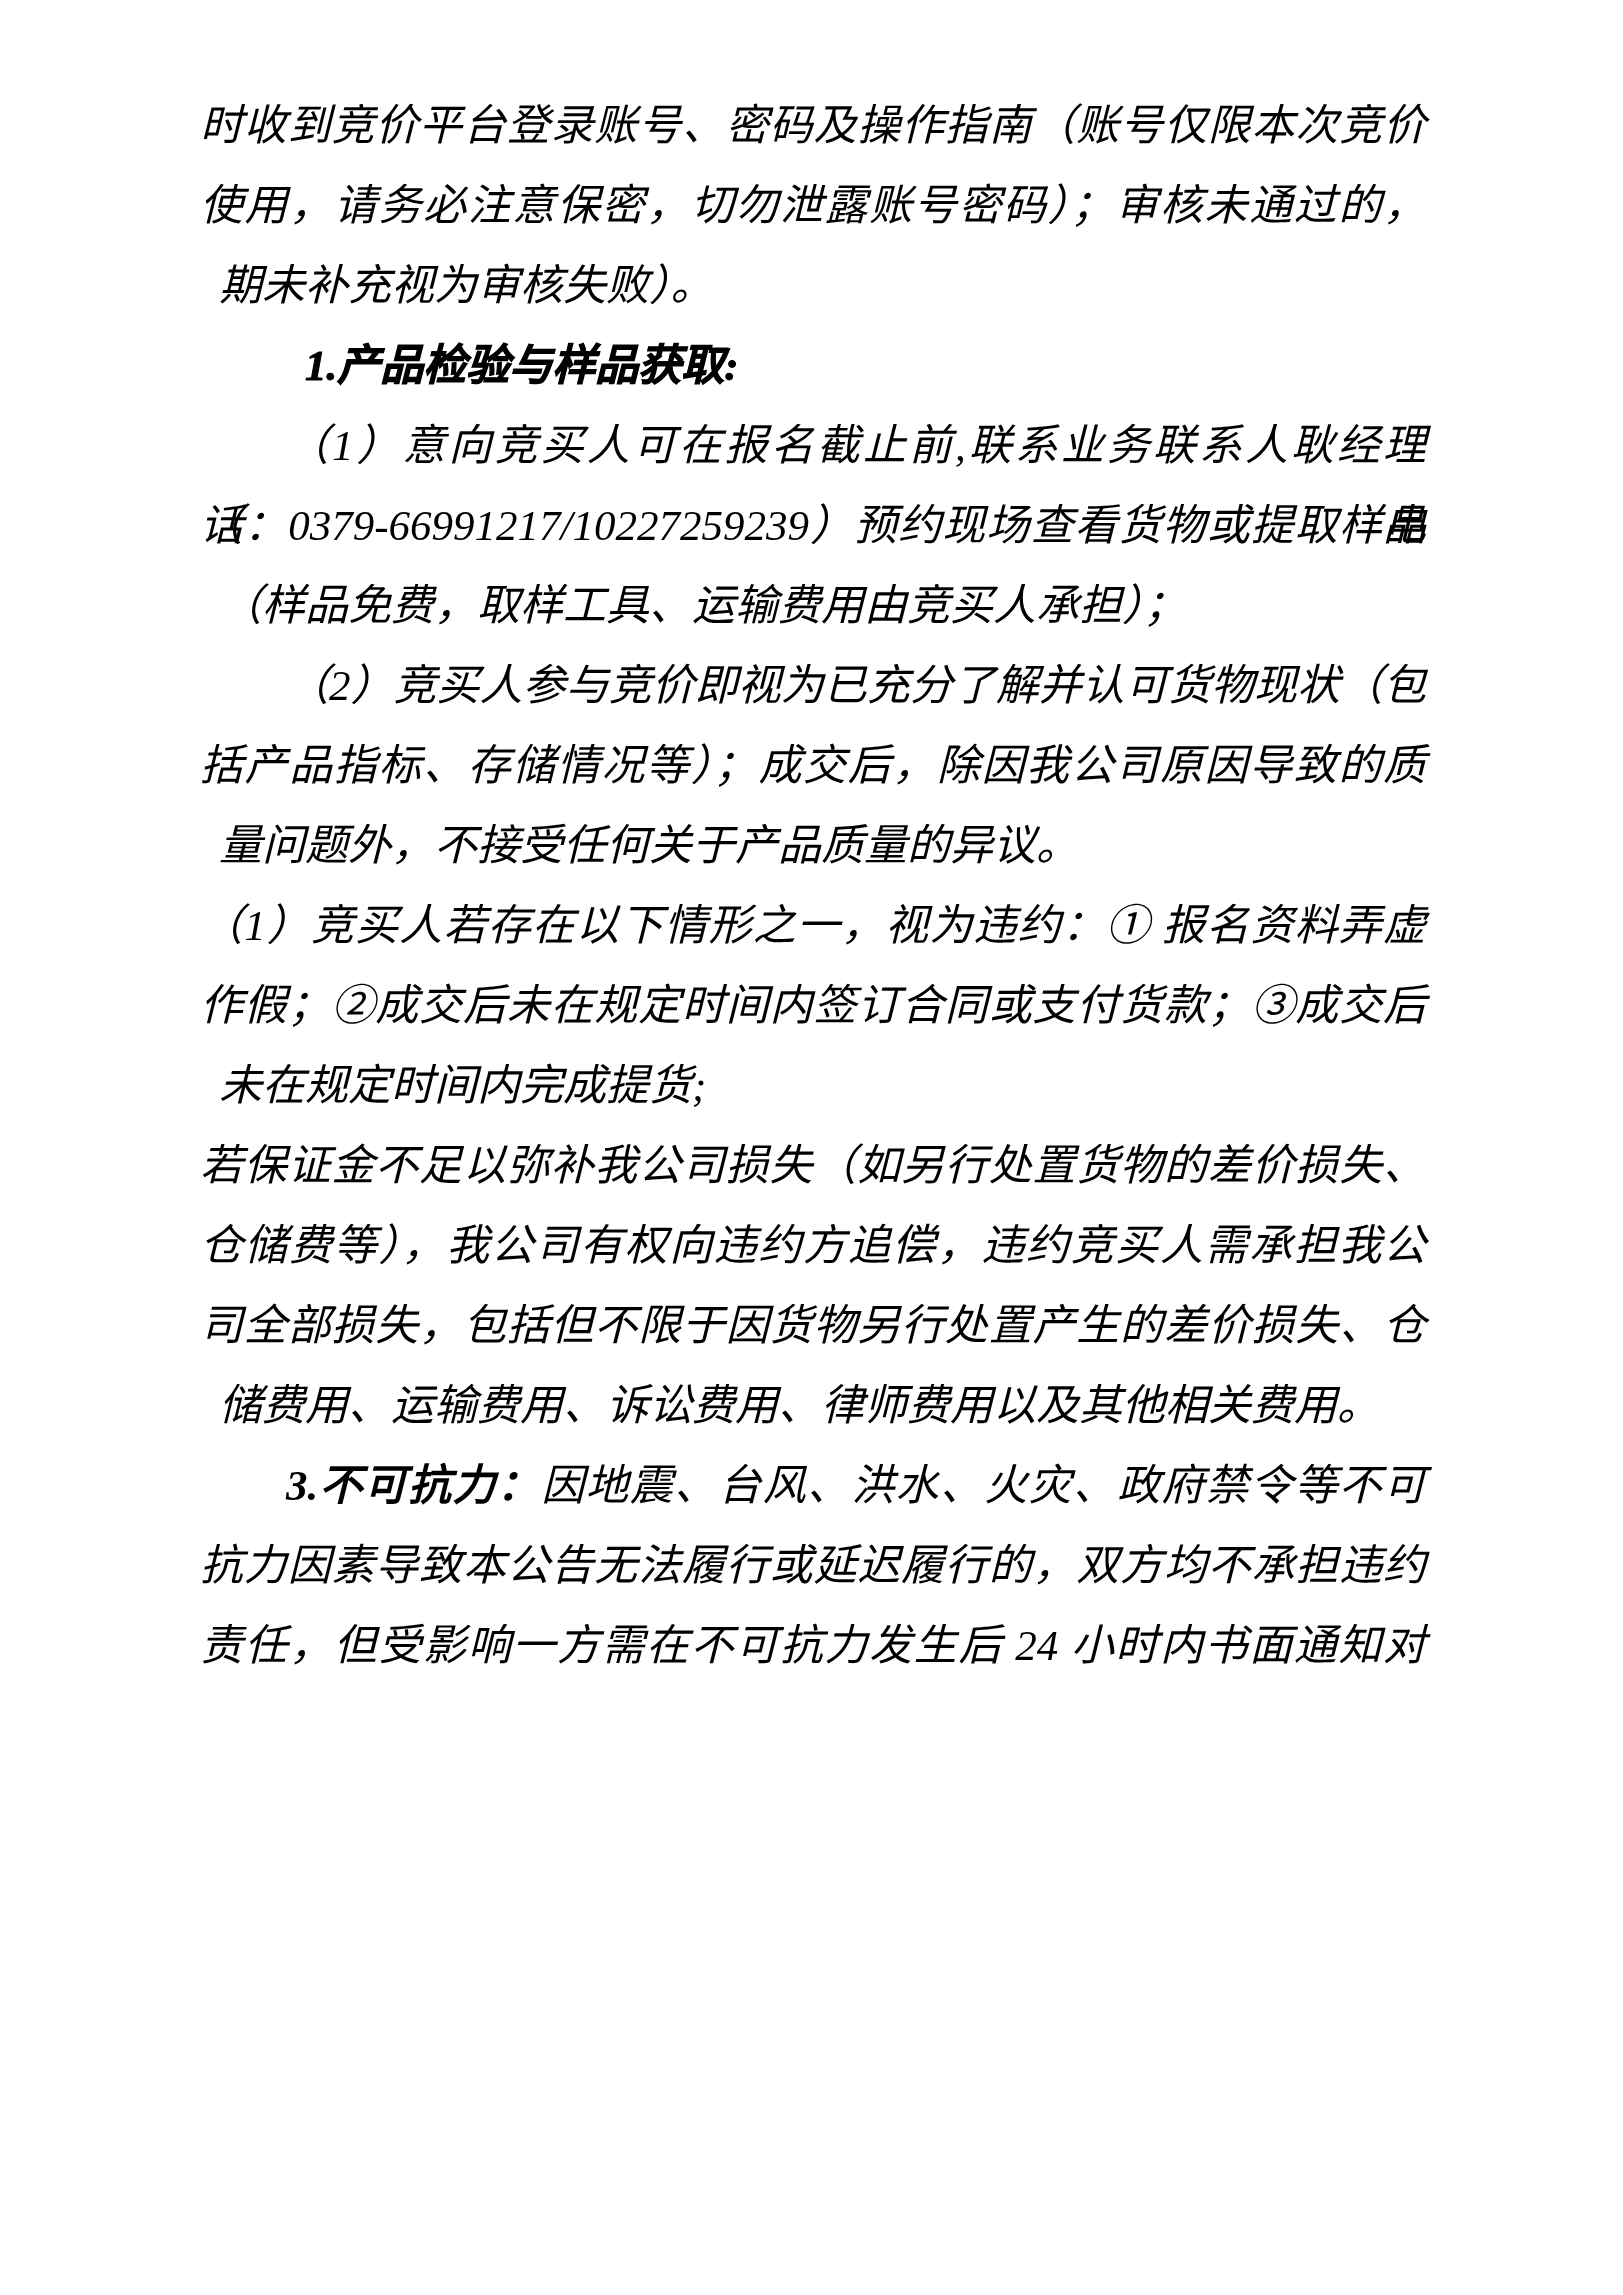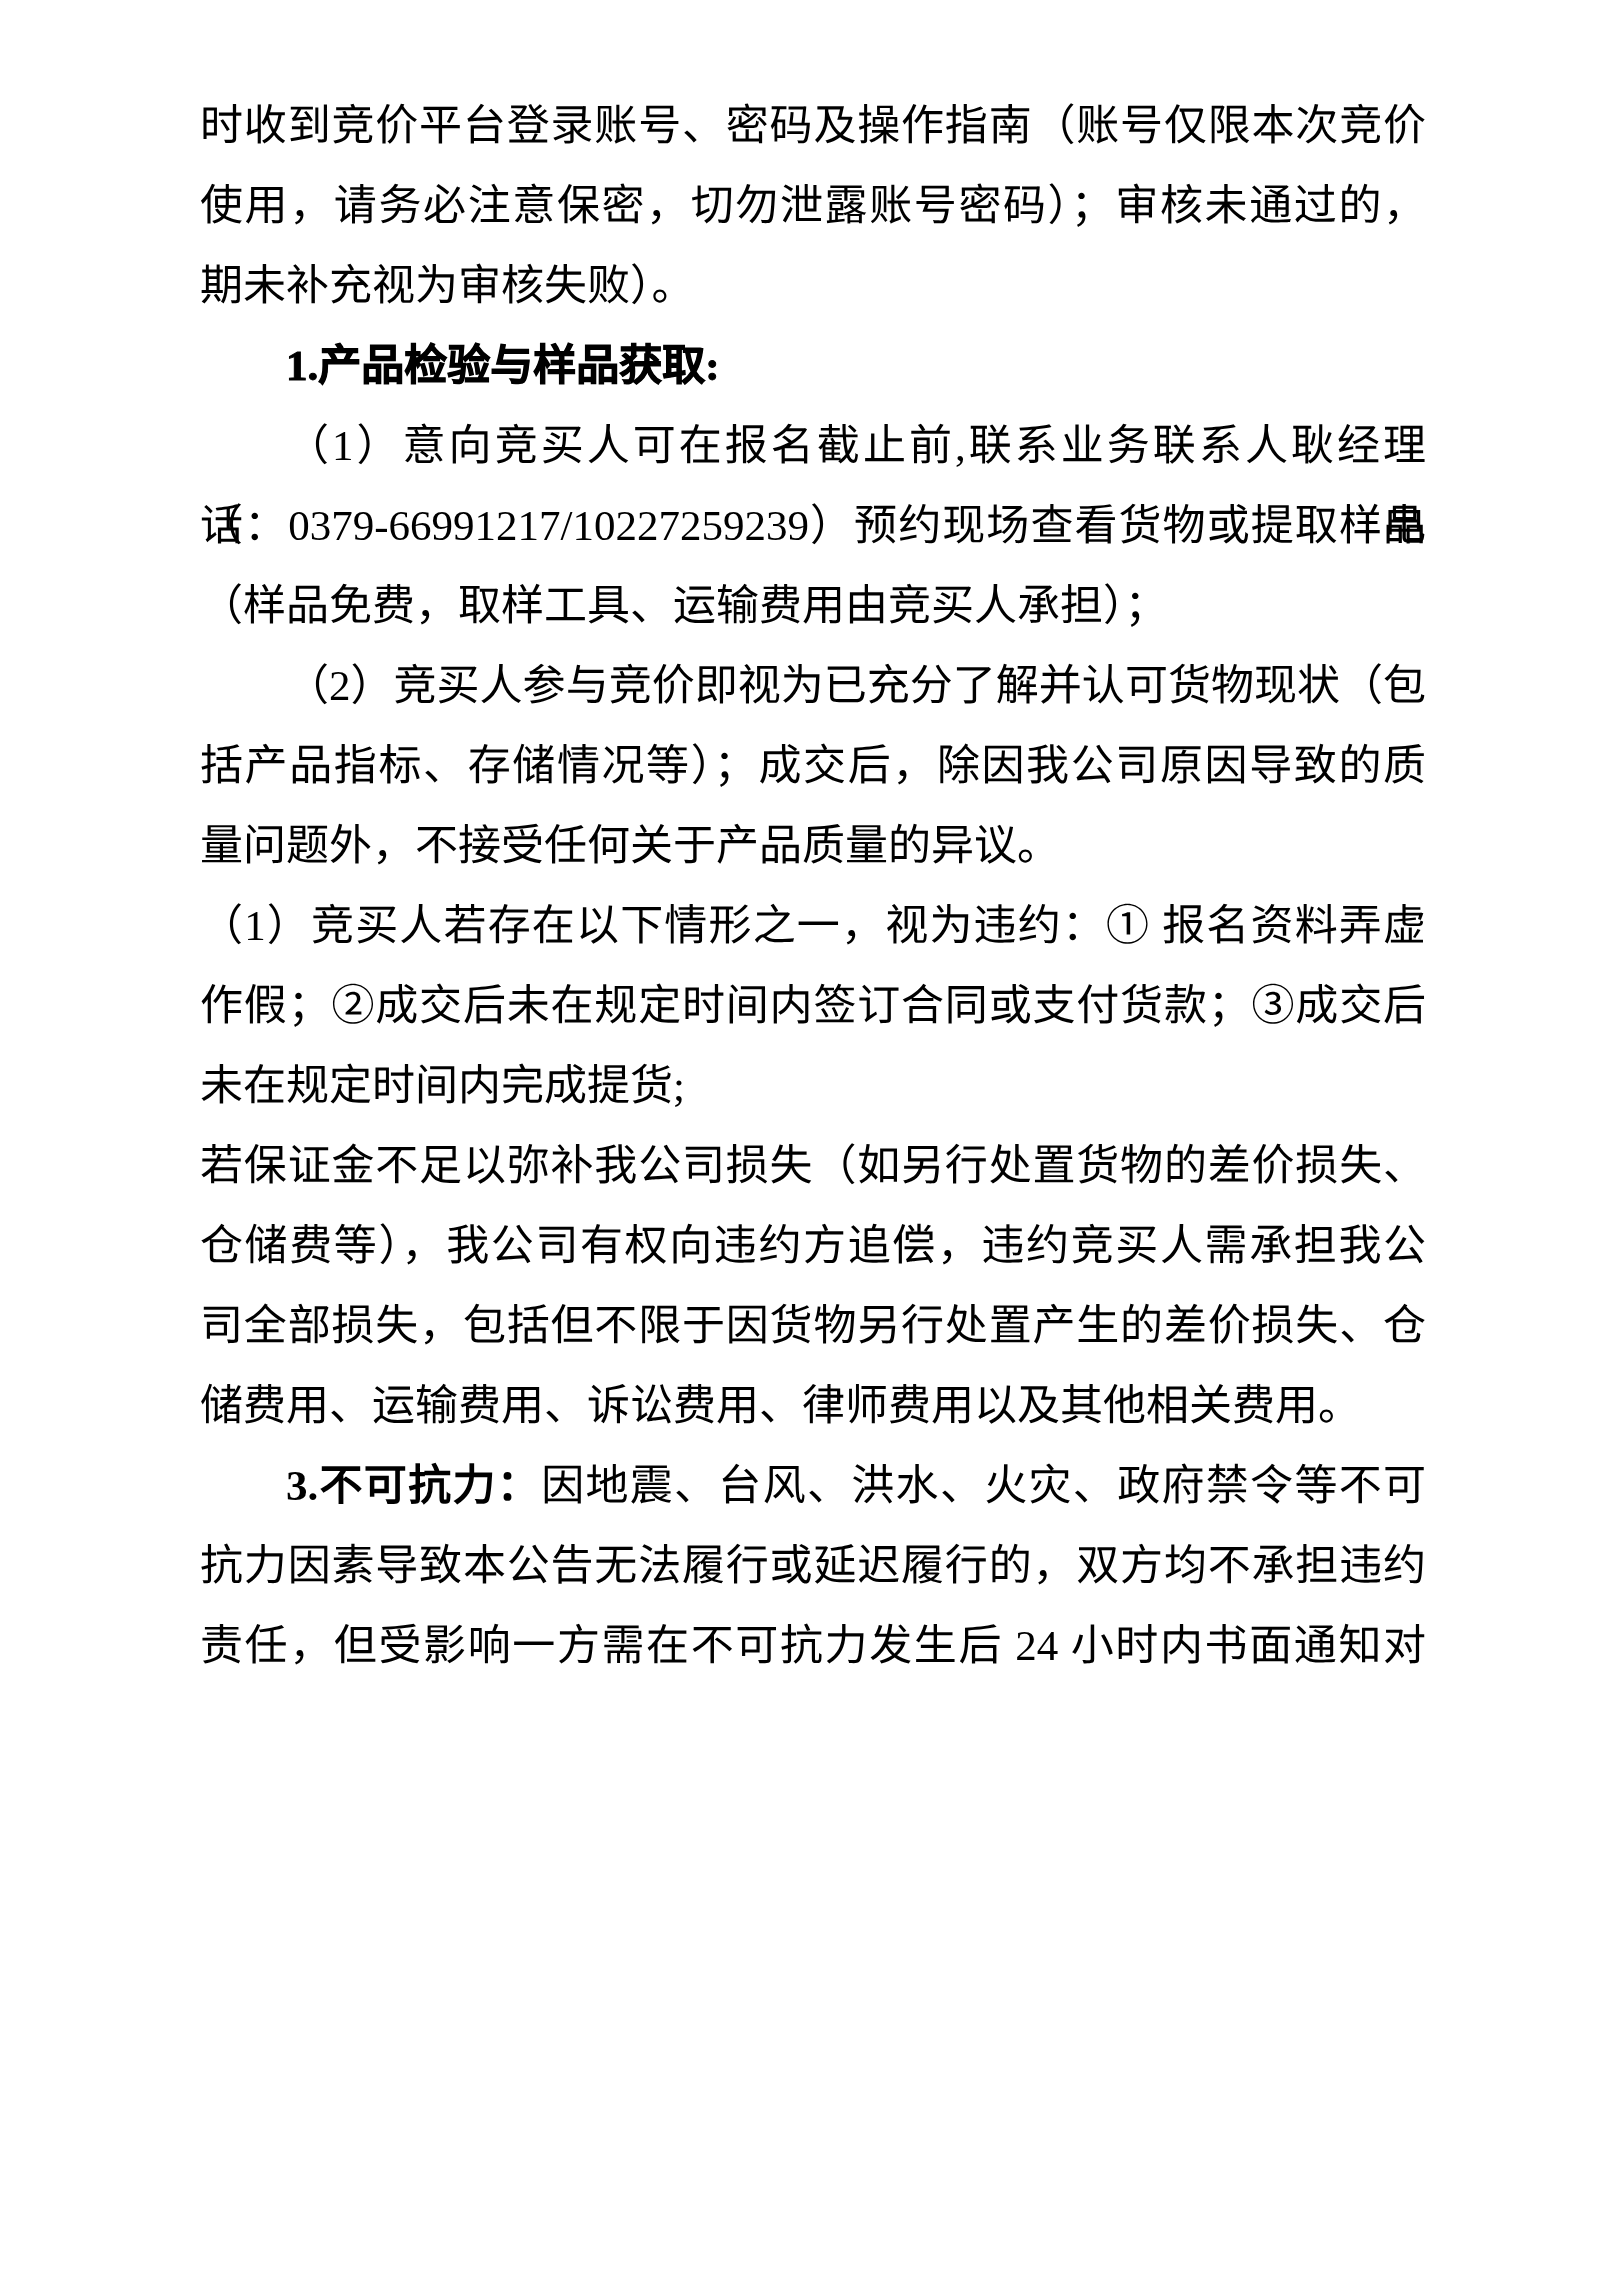--- a/index.html
+++ b/index.html
@@ -31,26 +31,28 @@
   }
   
   .line.j {
     text-align: justify;
     text-align-last: justify;
   }
   
   .line.nj {
     text-align: left;
     text-align-last: left;
+    margin-left: 19px;
   }
   .line.indent {
     text-indent: 86px;
   }
   .run {
     font-weight: 400;
+    font-style: italic;
   }
   .run.b {
     font-weight: 700;
   }
   
   .line.heading .run.b {
     font-weight: 900;
     -webkit-text-stroke: 1px #000000;
   }
 </style>

